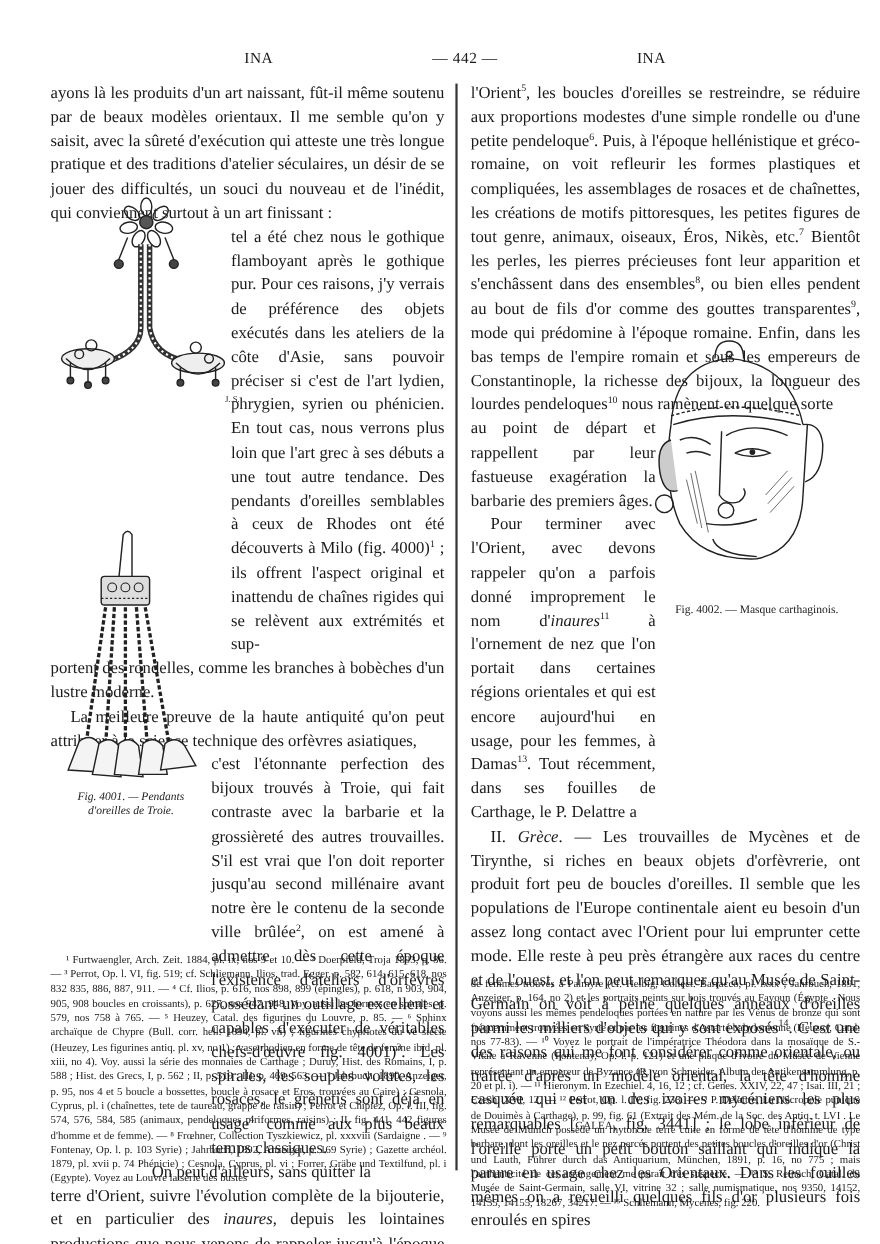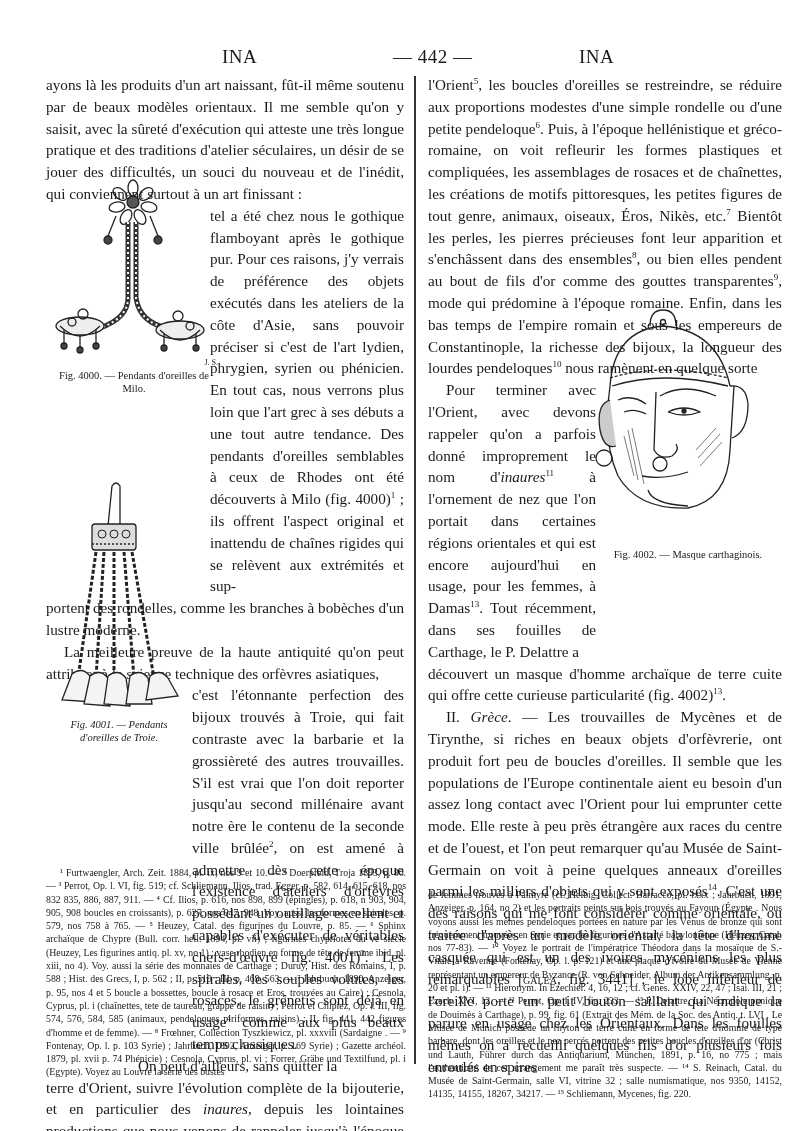--- a/index.html
+++ b/index.html
@@ -1,18 +1,18 @@
 <!DOCTYPE html>
 <html><head>
 <meta charset="utf-8">
 <style>
   html, body { margin: 0; padding: 0; background: #ffffff; }
   body { width: 800px; height: 1131px; position: relative; overflow: hidden;
          font-family: "DejaVu Serif", "Liberation Serif", serif; color: #1a1a1a; }
-  .hdr { position: absolute; top: 46px; font-size: 19px; font-family: "Liberation Serif", serif; letter-spacing: 0.5px; }
+  .hdr { position: absolute; top: 46px; font-size: 14px; font-family: "Liberation Serif", serif; letter-spacing: 0.5px; }
   .hdr-left { left: 222px; }
   .hdr-center { left: 393px; }
   .hdr-right { left: 579px; }
   .col { position: absolute; font-family: "Liberation Serif", serif; font-size: 15.2px; line-height: 21.8px; text-align: justify; }
   .col-left { left: 46px; top: 74px; width: 358px; }
   .col-right { left: 428px; top: 74px; width: 354px; }
   .rule { position: absolute; left: 414px; top: 76px; width: 1.5px; height: 988px; background: #333; }
   .p { margin: 0; }
   .ind { text-indent: 18px; }
   sup { font-size: 9px; line-height: 0; vertical-align: super; }
@@ -91,21 +91,20 @@
       <path d="M110 152 Q130 172 150 152"></path>
       <circle cx="128" cy="138" r="5"></circle>
       <circle cx="140" cy="148" r="4"></circle>
       <line x1="114" y1="156" x2="114" y2="168"></line>
         <circle cx="114" cy="170" r="3" fill="#444"></circle>
       <line x1="146" y1="156" x2="146" y2="168"></line>
         <circle cx="146" cy="170" r="3" fill="#444"></circle>
     </g>
   </svg>
   <div class="cap" style="font-size:8px; text-align:right; padding-left:52px; margin-top:-4px;">J. S.</div>
-  <div class="cap">Fig. 4000. — Pendants d'oreilles de Milo.</div>
 </div>
 
 <div class="fig fig2">
   <svg width="138" height="236" viewBox="0 0 138 236">
     <g fill="none" stroke="#222" stroke-width="1.3">
       <path d="M58 48 L62 8 Q66 2 70 8 L70 48"></path>
       <rect x="42" y="46" width="44" height="26" rx="3" fill="#ddd"></rect>
       <g stroke-width="1">
           <circle cx="52" cy="56" r="4"></circle>
           <circle cx="64" cy="56" r="4"></circle>
@@ -127,23 +126,23 @@
       <path d="M76 226 L80 198 Q90 190 98 200 L102 226 Z" fill="#f4f4f4"></path>
       <path d="M96 222 L100 198 Q110 190 118 200 L128 218 Z" fill="#f4f4f4"></path>
     </g>
   </svg>
   <div class="cap">Fig. 4001. — Pendants d'oreilles de Troie.</div>
 </div>
 
 <div class="col col-right">
   <p class="p"><span>l'Orient</span><sup>5</sup><span>, les boucles d'oreilles se restreindre, se réduire aux proportions modestes d'une simple rondelle ou d'une petite pendeloque</span><sup>6</sup><span>. Puis, à l'époque hellénistique et gréco-romaine, on voit refleurir les formes plastiques et compliquées, les assemblages de rosaces et de chaînettes, les créations de motifs pittoresques, les petites figures de tout genre, animaux, oiseaux, Éros, Nikès, etc.</span><sup>7</sup><span> Bientôt les perles, les pierres précieuses font leur apparition et s'enchâssent dans des ensembles</span><sup>8</sup><span>, ou bien elles pendent au bout de fils d'or comme des gouttes transparentes</span><sup>9</sup><span>, mode qui prédomine à l'époque romaine. Enfin, dans les bas temps de l'empire romain et sous les empereurs de Constantinople, la richesse des bijoux, la longueur des lourdes pendeloques</span><sup>10</sup><span> nous ramènent en quelque sorte</span></p>
   <div style="width:168px;">
+    <p class="p">au point de départ et rappellent par leur fastueuse exagération la barbarie des premiers âges.</p>
     <p class="p ind"><span>Pour terminer avec l'Orient, avec devons rappeler qu'on a parfois donné improprement le nom d'</span><i>inaures</i><sup>11</sup><span> à l'ornement de nez que l'on portait dans certaines régions orientales et qui est encore aujourd'hui en usage, pour les femmes, à Damas</span><sup>13</sup><span>. Tout récemment, dans ses fouilles de Carthage, le P. Delattre a</span></p>
   </div>
-  <p class="p"><span>découvert un masque d'homme archaïque de terre cuite qui offre cette curieuse particularité (fig. 4002)</span><sup>13</sup>.</p>
   <p class="p ind"><span>II. </span><i>Grèce</i><span>. — Les trouvailles de Mycènes et de Tirynthe, si riches en beaux objets d'orfèvrerie, ont produit fort peu de boucles d'oreilles. Il semble que les populations de l'Europe continentale aient eu besoin d'un assez long contact avec l'Orient pour lui emprunter cette mode. Elle reste à peu près étrangère aux races du centre et de l'ouest, et l'on peut remarquer qu'au Musée de Saint-Germain on voit à peine quelques anneaux d'oreilles parmi les milliers d'objets qui y sont exposés</span><sup>14</sup><span>. C'est une des raisons qui me font considérer comme orientale, ou traitée d'après un modèle oriental, la tête d'homme casquée qui est un des ivoires mycéniens les plus remarquables [</span><span class="sc">galea</span><span>, fig. 3441] ; le lobe inférieur de l'oreille porte un petit bouton saillant qui indique la parure en usage chez les Orientaux. Dans les fouilles mêmes on a recueilli quelques fils d'or plusieurs fois enroulés en spires</span></p>
 </div>
 
 <div class="fig fig3">
   <svg width="200" height="224" viewBox="0 0 200 224">
     <g fill="none" stroke="#222" stroke-width="1.3">
 
       <path d="M62 26 Q62 10 75 10 Q88 10 88 26"></path>
       <circle cx="75" cy="22" r="2.5"></circle>
 

